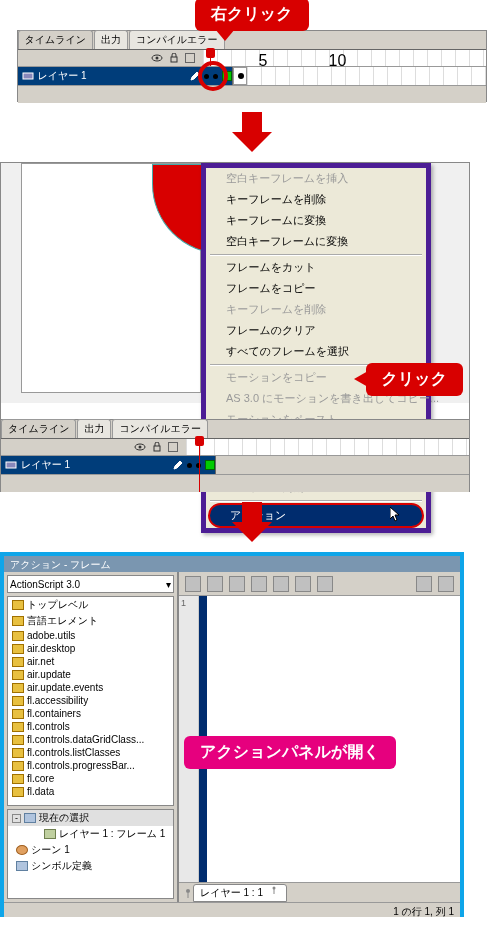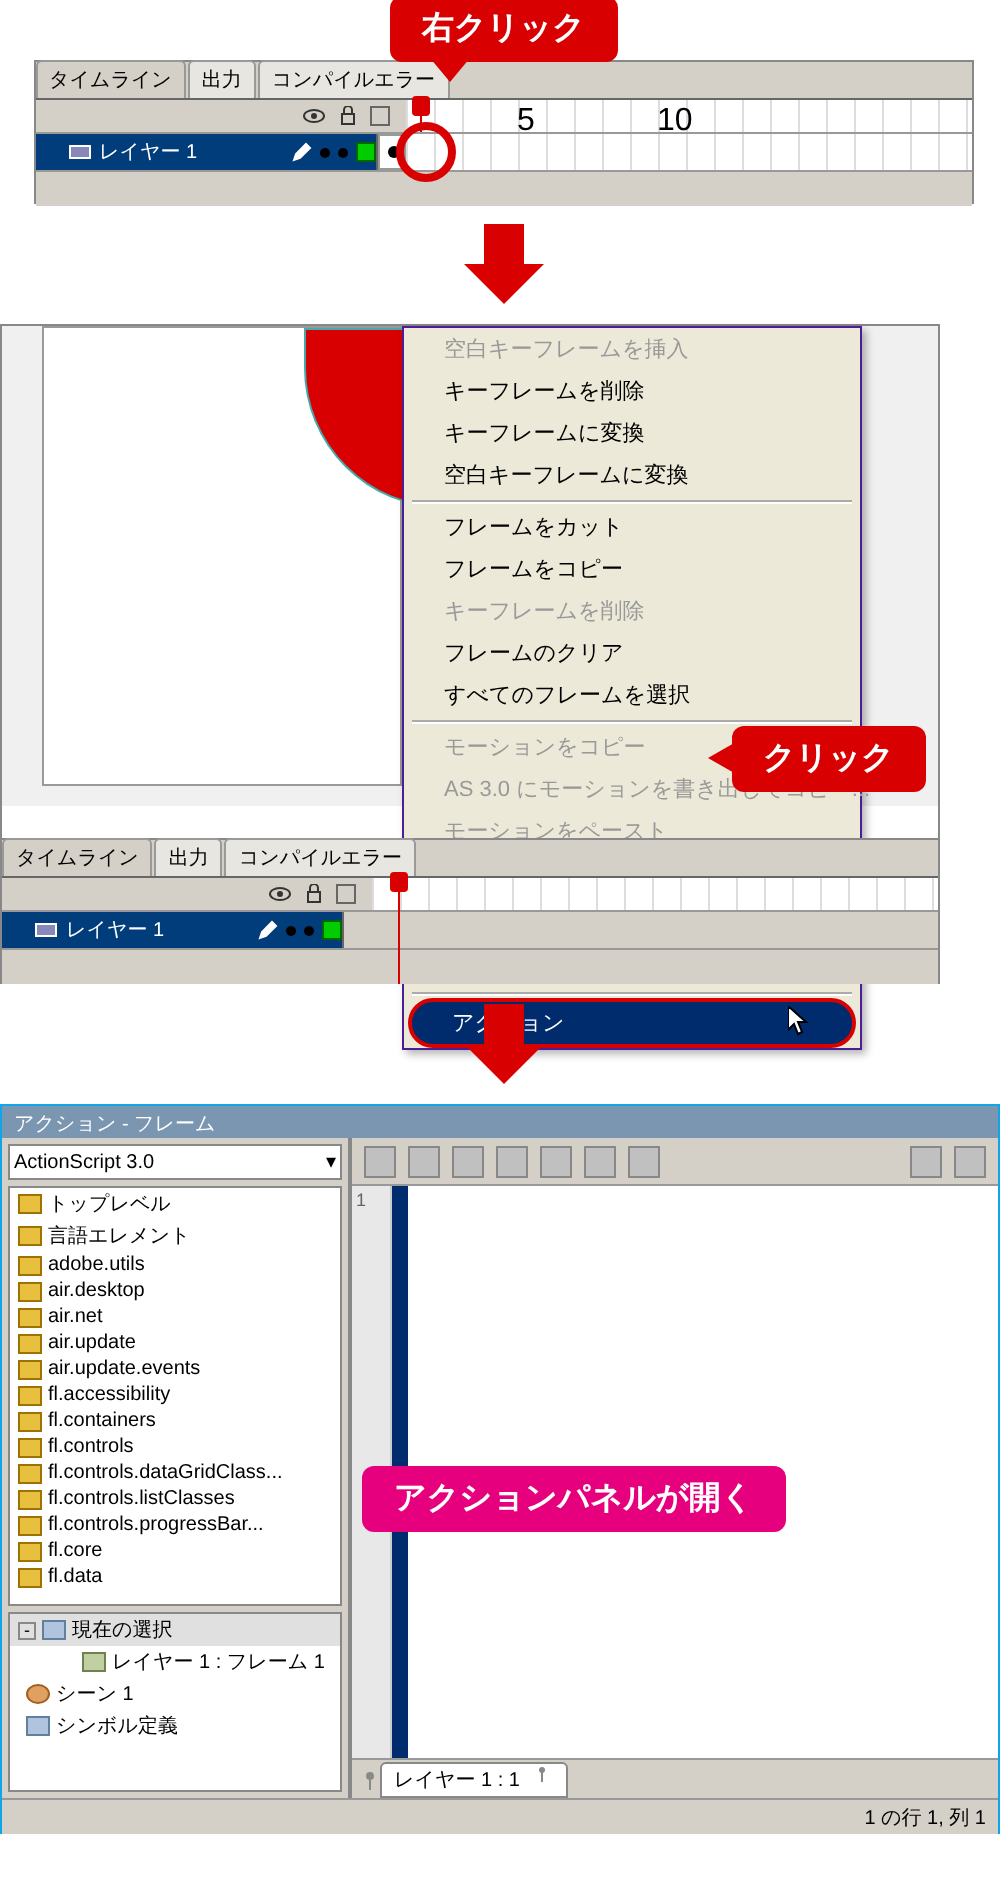--- a/index.html
+++ b/index.html
@@ -23,47 +23,47 @@
 .panel1 { width: 470px; height: 72px; margin-top: 30px; }
 .tabs { display: flex; height: 18px; background: #d4d0c8; font-size: 10px; align-items: flex-end; }
 .tab { padding: 2px 6px; border: 1px solid #999; border-bottom: none; background: #e8e6e0; border-radius: 3px 3px 0 0; margin-right: 1px; }
 .tab.active { background: #d4d0c8; }
 .timeline-header { display: flex; height: 18px; border-top: 1px solid #666; border-bottom: 1px solid #999; }
 .layer-col { width: 185px; display: flex; align-items: center; justify-content: flex-end; gap: 6px; padding-right: 8px; font-size: 10px; }
 .frames-col { flex: 1; position: relative; background: #fff; }
 .ruler-tick { position: absolute; top: 2px; }
 .frame-grid { position: absolute; inset: 0; background-image: repeating-linear-gradient(to right, #ddd 0, #ddd 1px, transparent 1px, transparent 14px); }
 .layer-row { display: flex; height: 18px; background: #003d7a; color: #fff; font-size: 10px; align-items: center; }
-.layer-name-area { width: 170px; display: flex; align-items: center; gap: 4px; padding-left: 16px; }
+.layer-name-area { width: 214px; display: flex; align-items: center; gap: 4px; padding-left: 4px; }
 .layer-frames { flex: 1; background: #fff; border-left: 1px solid #666; position: relative; height: 100%; }
 .keyframe-box { position: absolute; left: 0; top: 0; width: 14px; height: 100%; background: #fff; border: 1px solid #999; }
 .keyframe-dot { position: absolute; left: 4px; top: 5px; width: 6px; height: 6px; background: #000; border-radius: 50%; }
 .layer-footer { height: 18px; background: #d4d0c8; border-top: 1px solid #999; }
 .red-circle-highlight { position: absolute; border: 4px solid #d80000; border-radius: 50%; pointer-events: none; }
 .icon-dot-black { width: 5px; height: 5px; background: #000; border-radius: 50%; display: inline-block; }
 .icon-sq { width: 10px; height: 10px; border: 1px solid #666; display: inline-block; }
 .icon-sq-green { background: #0c0; border: 1px solid #060; }
 .playhead { position: absolute; top: 0; width: 1px; height: 100%; background: #d80000; }
 .playhead-head { position: absolute; top: -2px; left: -4px; width: 9px; height: 10px; background: #d80000; border-radius: 2px; }
 
 
 .panel2 { width: 470px; height: 330px; margin-top: 10px; position: relative; background: #fff; border: 1px solid #888; }
 .canvas-area { position: absolute; left: 0; top: 0; right: 0; height: 240px; background: #f0f0f0; }
 .stage { position: absolute; left: 20px; top: 0; width: 180px; height: 230px; background: #fff; border: 1px solid #999; }
 .red-shape { position: absolute; left: 130px; top: 0; width: 70px; height: 90px; background: #d80000; border-radius: 0 0 0 70px; border: 1px solid #4aa; }
-.context-menu { position: absolute; left: 200px; top: 0; width: 230px; background: #ece9d8; border: 1px solid #4c1d95; box-shadow: 2px 2px 4px rgba(0,0,0,0.3); font-size: 11px; }
+.context-menu { position: absolute; left: 200px; top: 0; width: 230px; background: #ece9d8; border: 5px solid #4c1d95; box-shadow: 2px 2px 4px rgba(0,0,0,0.3); font-size: 11px; }
 .menu-item { padding: 3px 10px 3px 20px; white-space: nowrap; }
 .menu-item.disabled { color: #999; }
 .menu-item.highlighted { background: #002c6e; color: #fff; border: 2px solid #d80000; border-radius: 14px; position: relative; margin: 0 2px; }
 .menu-sep { height: 1px; background: #aaa; margin: 2px 4px; box-shadow: 0 1px 0 #fff; }
 .timeline2 { position: absolute; bottom: 0; left: 0; right: 0; height: 72px; background: #d4d0c8; border-top: 1px solid #888; }
 .cursor-arrow { position: absolute; width: 12px; height: 16px; }
 
 
-.panel3 { width: 500px; height: 365px; position: relative; background: #d4d0c8; border: 1px solid #0ea5e9; }
+.panel3 { width: 464px; height: 365px; position: relative; background: #d4d0c8; border: 4px solid #0ea5e9; }
 .action-title { background: #7a96b0; color: #fff; font-size: 10px; padding: 2px 6px; height: 16px; }
 .action-body { display: flex; height: 330px; }
 .action-left { width: 175px; border-right: 2px solid #888; display: flex; flex-direction: column; }
 .as-select { margin: 3px; font-size: 10px; height: 18px; border: 1px solid #888; background: #fff; padding: 1px 2px; display: flex; align-items: center; justify-content: space-between; }
 .tree { flex: 1; background: #fff; border: 1px solid #888; margin: 0 3px; overflow: auto; font-size: 10px; }
 .tree-item { padding: 1px 2px 1px 4px; display: flex; align-items: center; gap: 3px; white-space: nowrap; }
 .tree-icon { width: 12px; height: 10px; background: #e8c040; border: 1px solid #a07000; flex-shrink: 0; }
 .tree-icon.obj { background: #b0c4de; border-color: #6080a0; }
 .tree-icon.script { background: #c0d0a0; border-color: #708050; }
 .tree-icon.scene { background: #e0a060; border-color: #a06020; border-radius: 50%; }

